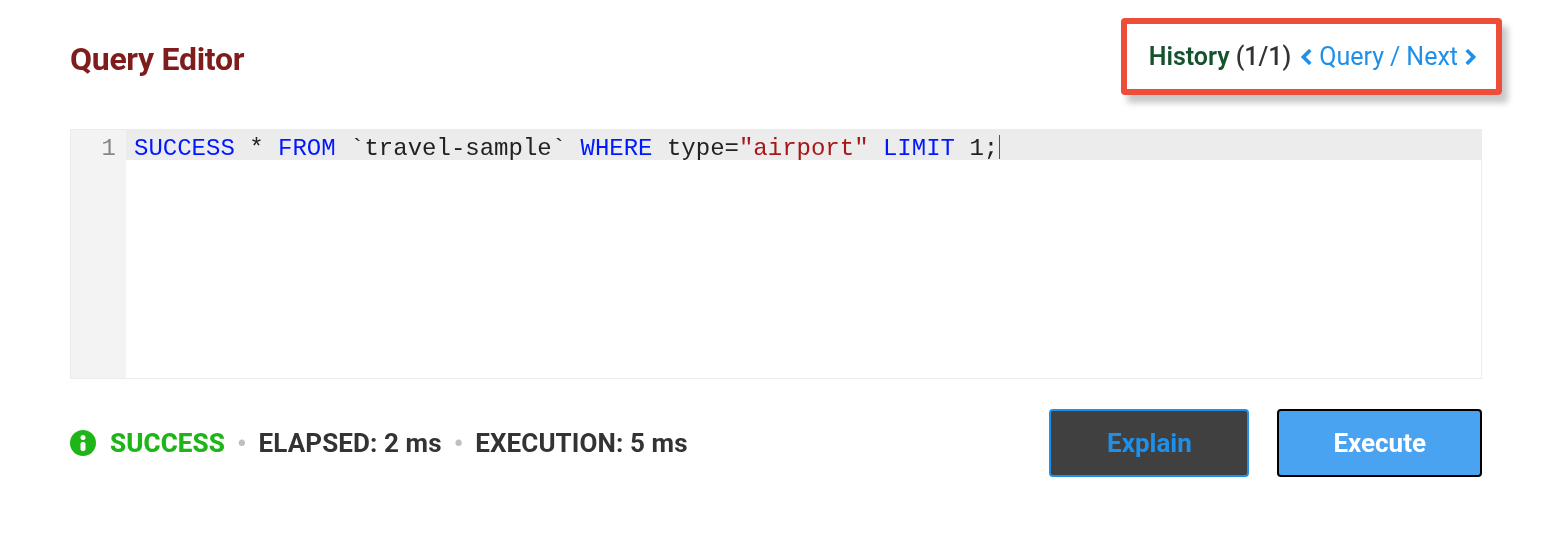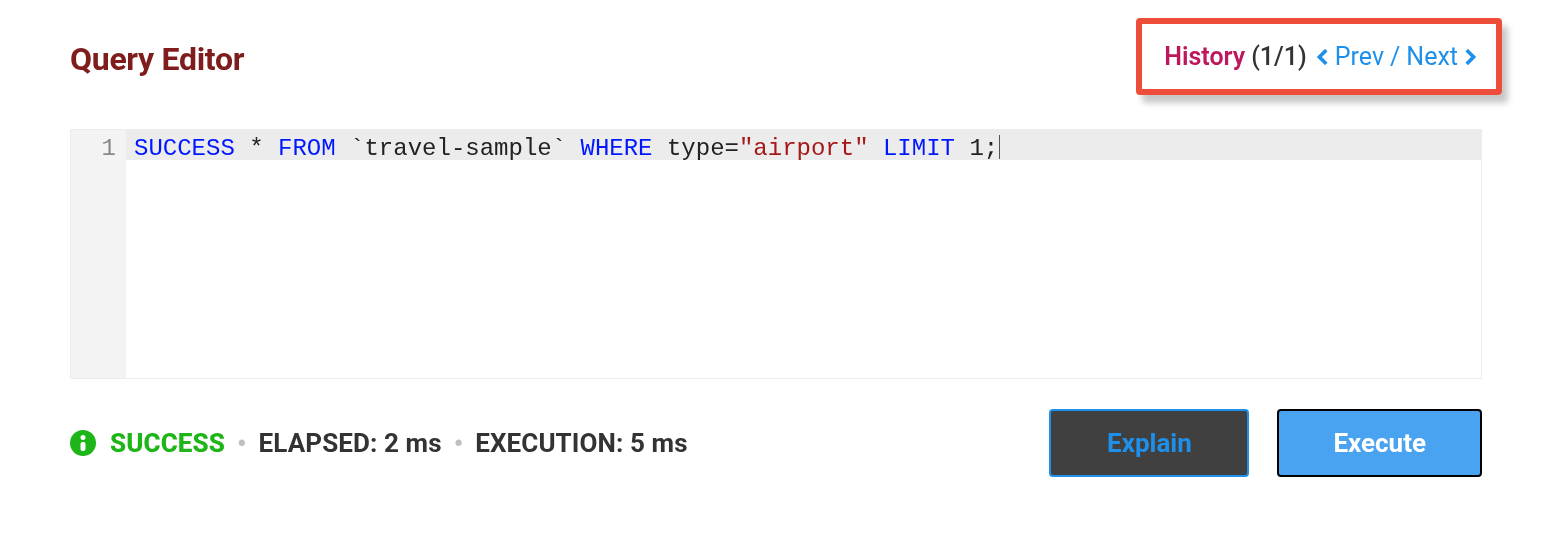--- a/index.html
+++ b/index.html
@@ -14,21 +14,21 @@
     border-radius: 4px;
     padding: 18px 22px;
     box-shadow: 6px 8px 6px rgba(0,0,0,0.22);
     display: flex;
     align-items: center;
     font-size: 25px;
     margin-top: -22px;
     margin-right: -20px;
     color: #222;
   }
-  .history-box .link { color: #be185d; font-weight: 600; }
+  .history-box .link { color: #14532d; font-weight: 600; }
   .history-box .count { margin: 0 6px 0 6px; font-weight: 500; color: #333; }
   .history-box .nav { display: inline-flex; align-items: center; margin-left: 6px; }
   .history-box .nav .navlink { color: #1f90ea; display: inline-flex; align-items: center; }
   .history-box .chev { width: 12px; height: 12px; border-style: solid; border-color: #1f90ea; border-width: 4px 4px 0 0; display: inline-block; transform-origin: center; border-radius:1px; }
   .history-box .chev-left { transform: rotate(-135deg); margin-right: 4px; }
   .history-box .chev-right { transform: rotate(45deg); margin-left: 4px; }
   .history-box .slash { color: #1f90ea; margin: 0 6px; }
 
   .editor {
     margin-top: 34px;
@@ -104,21 +104,21 @@
 
   <div class="header-row">
     <h1 class="title">Query Editor</h1>
 
     <div class="history-box">
       <span class="link">History</span>
       <span class="count">(1/1)</span>
       <span class="nav">
         <span class="navlink">
           <span class="chev chev-left"></span>
-          <span>Prev</span>
+          <span>Query</span>
         </span>
         <span class="slash">/</span>
         <span class="navlink">
           <span>Next</span>
           <span class="chev chev-right"></span>
         </span>
       </span>
     </div>
   </div>
 

